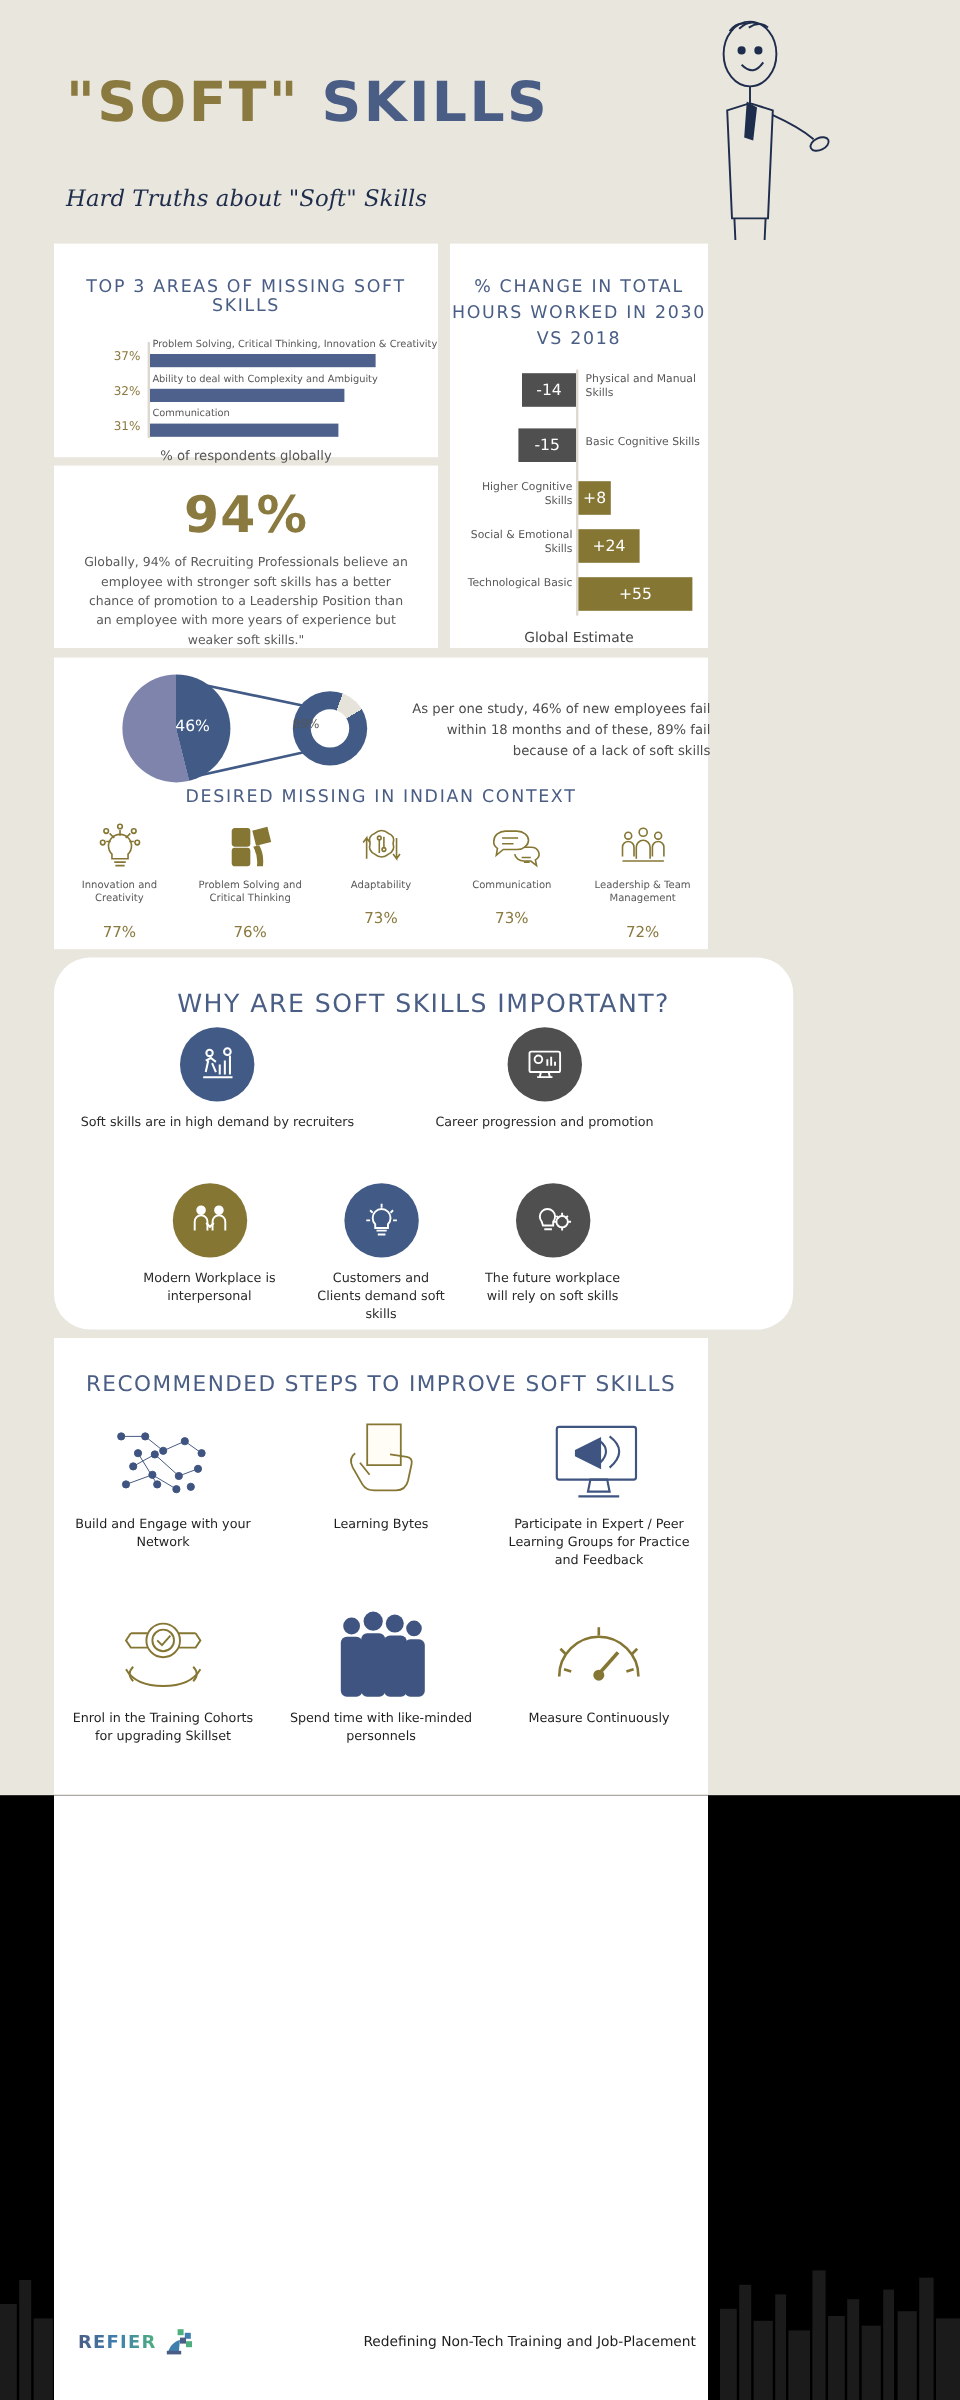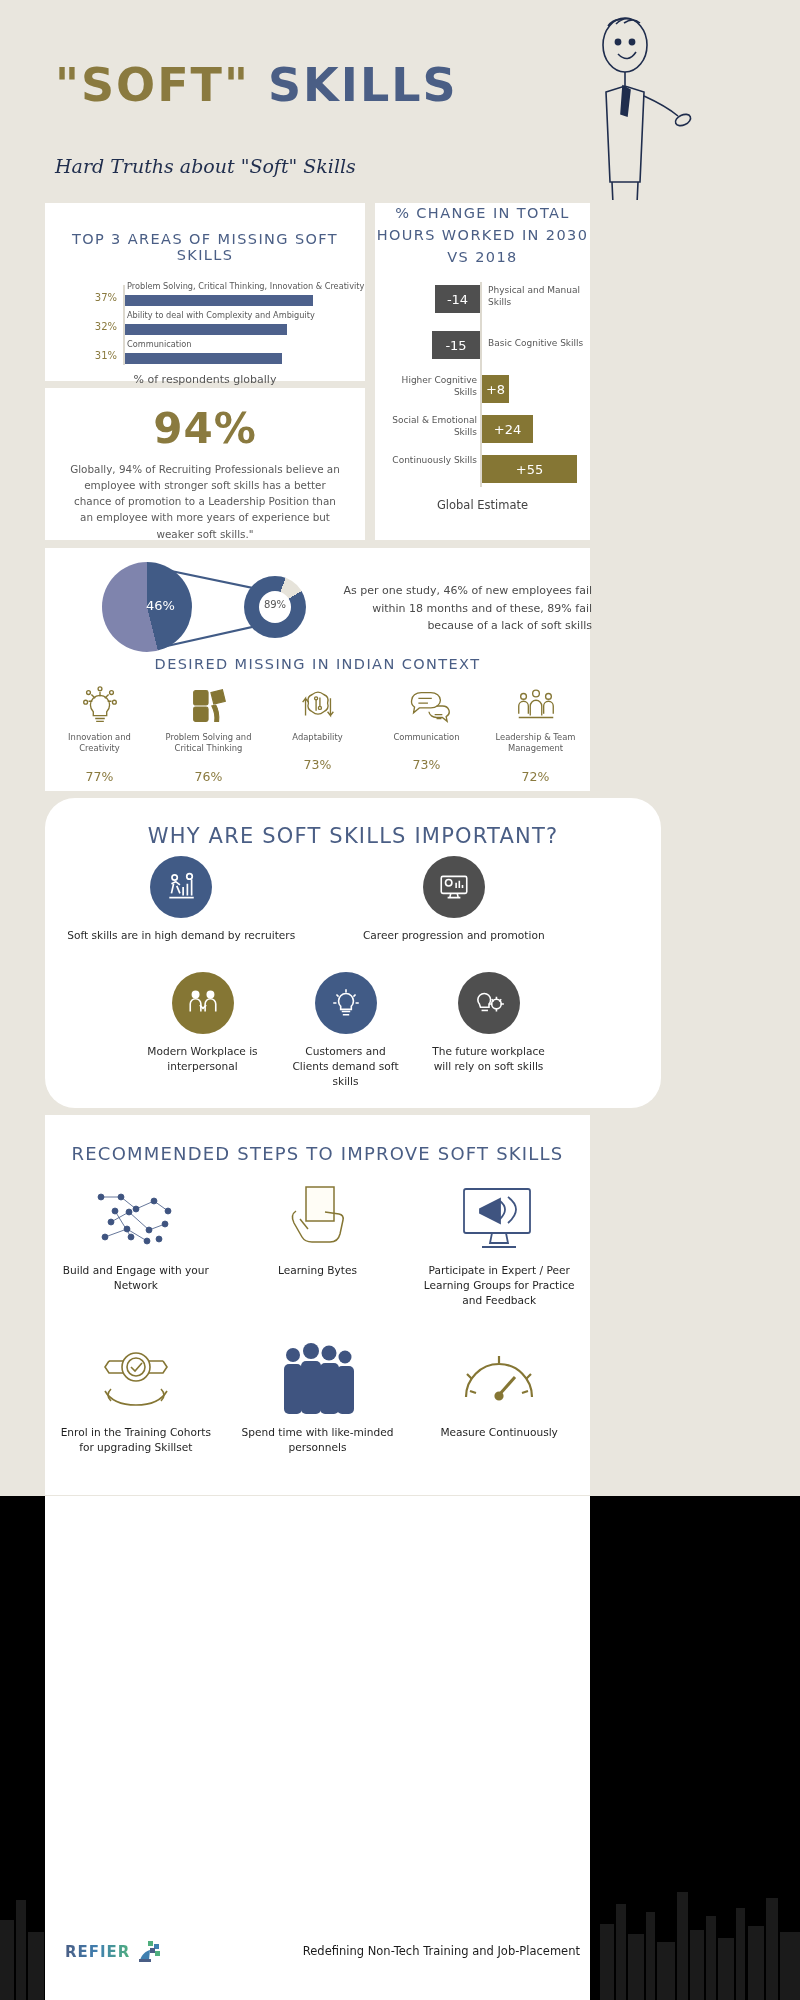--- a/index.html
+++ b/index.html
@@ -36,57 +36,57 @@
   .barrow .bar { position:absolute; left:80px; top:12px; height:11px; background:#4d618c; }
   .cap { text-align:center; font-size:11px; color:#555; margin-top:6px; }
 
   
   #card-94 { left:45px; top:388px; width:320px; height:152px; }
   .big94 { text-align:center; color:#8a7a3f; font-size:42px; font-weight:700; letter-spacing:1px; margin-top:16px; font-family:"DejaVu Sans", sans-serif;}
   .p94 { text-align:center; font-size:10.4px; color:#5a5a5a; line-height:1.55; margin:8px 22px 0 22px; }
 
   
   #card-hours { left:375px; top:203px; width:215px; height:337px; }
-  #card-hours .sect-title { line-height:1.5; }
+  #card-hours .sect-title { margin-top:26px; line-height:1.5; }
   .hbars { position:relative; margin-top:14px; height:210px; }
   .hcenter { position:absolute; left:105px; top:0; width:2px; height:205px; background:#ddd9cf; }
   .hrow { position:absolute; width:100%; height:34px; }
   .hrow .hbar { position:absolute; top:3px; height:28px; display:flex; align-items:center; }
   .hrow .hbar span { color:#fff; font-size:13px; font-weight:500; width:100%; text-align:center; }
   .hrow .hlab { position:absolute; top:2px; font-size:9px; color:#575757; line-height:1.35; }
   .hneg .hbar { background:#4f4f4f; right:auto; }
   .hpos .hbar { background:#857634; }
   .glob { text-align:center; font-size:11.5px; color:#444; margin-top:6px; }
 
   
   #card-pie { left:45px; top:548px; width:545px; height:243px; }
   .pie-wrap { position:absolute; left:12px; top:14px; width:520px; height:92px; }
   .pie { position:absolute; left:45px; top:0; width:90px; height:90px; border-radius:50%;
          background: conic-gradient(from 0deg, #415b86 0deg 166deg, #7f84ad 166deg 360deg); }
   .pie .lbl { position:absolute; left:44px; top:36px; color:#fff; font-size:13px; }
   .donut { position:absolute; left:187px; top:14px; width:62px; height:62px; border-radius:50%;
            background: conic-gradient(from 20deg, #e6e3da 0deg 39deg, #415b86 39deg 360deg); }
   .donut .hole { position:absolute; left:15px; top:15px; width:32px; height:32px; border-radius:50%; background:#fff; }
-  .donut .lbl { position:absolute; left:0; top:23px; width:62px; text-align:center; color:#555; font-size:10px; }
+  .donut .lbl { position:absolute; left:0; top:23px; width:62px; text-align:left; color:#555; font-size:10px; }
   .leader { position:absolute; left:0; top:0; width:520px; height:92px; }
   .pie-text { position:absolute; left:280px; top:20px; width:255px; font-size:11px; color:#4a4a4a; line-height:1.6; text-align:right; }
 
   .desired-title { position:absolute; left:0; top:108px; width:545px; }
   .skills-row { position:absolute; left:0; top:132px; width:545px; display:flex; }
   .skill { flex:1; text-align:center; }
   .skill .ico { height:52px; display:flex; align-items:center; justify-content:center; }
   .skill .nm { font-size:8.4px; color:#5a5a5a; line-height:1.35; padding:0 4px; }
   .skill .pc { font-size:12.5px; color:#8a7a3f; margin-top:14px; }
 
   
   #card-why { left:45px; top:798px; width:616px; height:310px;border-radius:30px; }
   #card-why .big-head { text-align:center; color:#4a5e85; font-size:21px; letter-spacing:1.2px; margin-top:26px; font-weight:500; }
   .why-row { position:absolute; width:545px; display:flex; }
   .why-row.r1 { top:58px; }
-  .why-row.r2 { top:174px; padding:0 58px;margin-left:28px; }
+  .why-row.r2 { top:188px; padding:0 58px; }
   .why { flex:1; text-align:center; padding:0 12px; }
   .why .circ { width:62px; height:62px; border-radius:50%; margin:0 auto 10px auto; display:flex; align-items:center; justify-content:center; }
   .why .txt { font-size:10.6px; color:#2a2a2a; line-height:1.4; font-weight:500; }
 
   
   #card-steps { left:45px; top:1115px; width:545px; height:380px; }
   #card-steps .big-head { text-align:center; color:#4a5e85; font-size:18px; letter-spacing:1.2px; margin-top:28px; font-weight:500; }
   .step-row { position:absolute; width:545px; display:flex; }
   .step-row.s1 { top:56px; }
   .step-row.s2 { top:218px; }
@@ -192,21 +192,21 @@
         <div class="hbar" style="left:107px; width:51px;">
           <span>+24</span>
         </div>
         <div class="hlab" style="left:8px; width:94px; text-align:right;">Social &amp; Emotional Skills</div>
       </div>
 
       <div class="hrow hpos" style="top:170px;">
         <div class="hbar" style="left:107px; width:95px;">
           <span>+55</span>
         </div>
-        <div class="hlab" style="left:8px; width:94px; text-align:right;">Continuously Skills</div>
+        <div class="hlab" style="left:8px; width:94px; text-align:right;">Technological Basic</div>
       </div>
     </div>
     <div class="glob">Global Estimate</div>
   </div>
 
   <div class="card" id="card-pie">
     <div class="pie-wrap">
       <svg class="leader" viewBox="0 0 520 92">
         <path d="M90 4 L205 28 M92 88 L200 64" stroke="#415b86" stroke-width="2.2" fill="none"></path>
       </svg>

